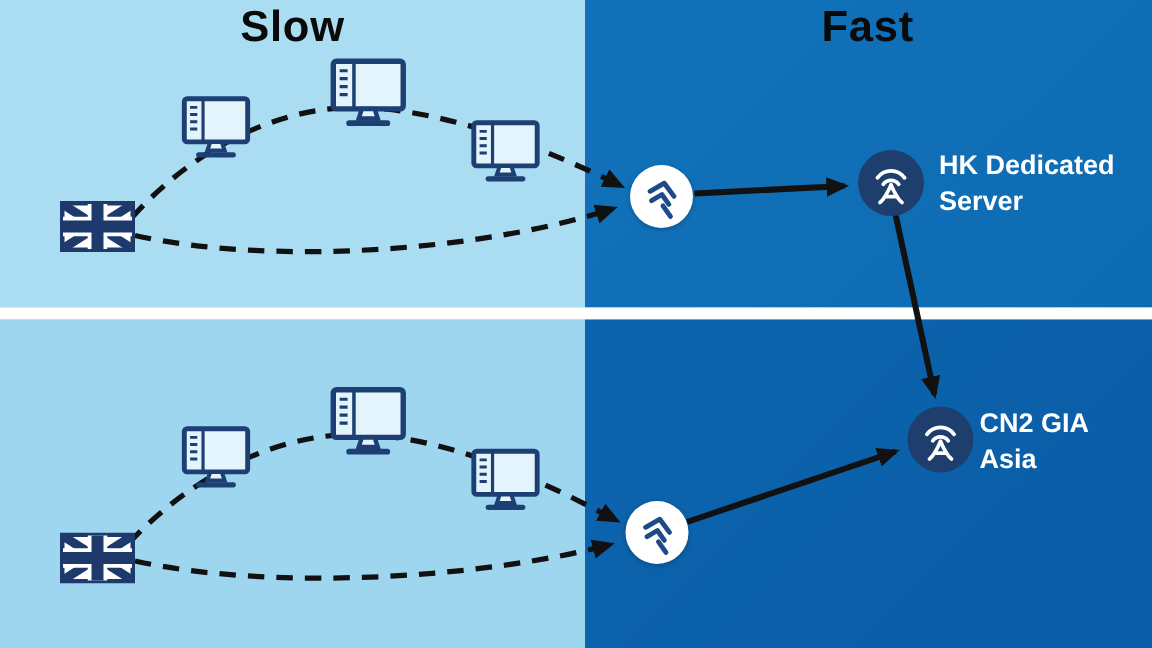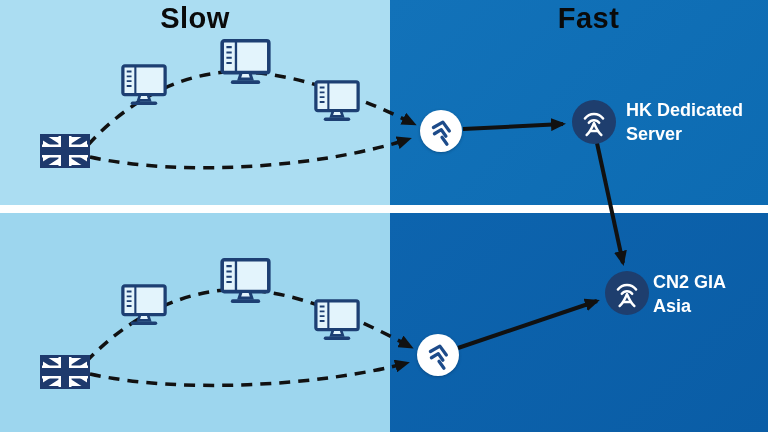--- a/index.html
+++ b/index.html
@@ -16,21 +16,21 @@
   #divider{left:0;top:205px;width:768px;height:8px;background:var(--divider);}
   #panel-slow-bottom{left:0;top:213px;width:390px;height:219px;background:var(--panel-slow-bottom);}
   #panel-fast-bottom{left:390px;top:213px;width:378px;height:219px;
     background:linear-gradient(135deg,var(--panel-fast-bottom) 0%, #0a5da6 100%);}
 
   .title{
     position:absolute;top:2px;text-align:center;
     font-size:29px;font-weight:bold;letter-spacing:.5px;color:var(--title-ink);
   }
   #title-slow{left:0;width:390px;}
-  #title-fast{left:408px;width:361px;}
+  #title-fast{left:398px;width:361px;}
 
   
   #wires{position:absolute;left:0;top:0;width:768px;height:432px;z-index:2;}
   .dashed{stroke:var(--ink);stroke-width:3.5;fill:none;stroke-dasharray:11 8;}
   .solid{stroke:var(--ink);stroke-width:4;fill:none;}
 
   
   .icon-host{position:absolute;z-index:3;}
   .node-circle{
     position:absolute;z-index:3;border-radius:50%;

